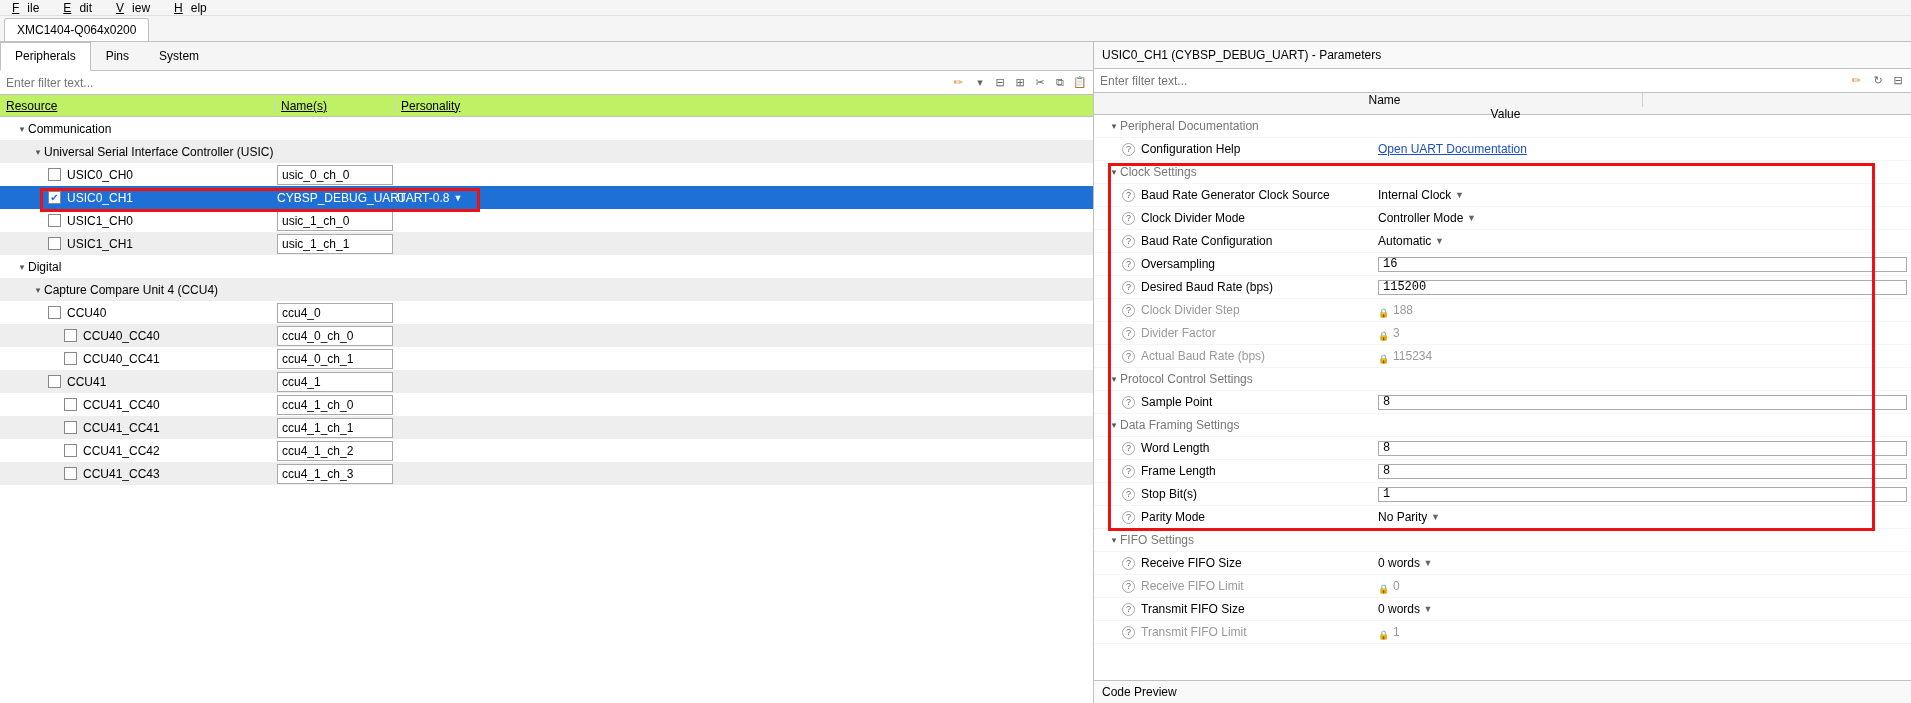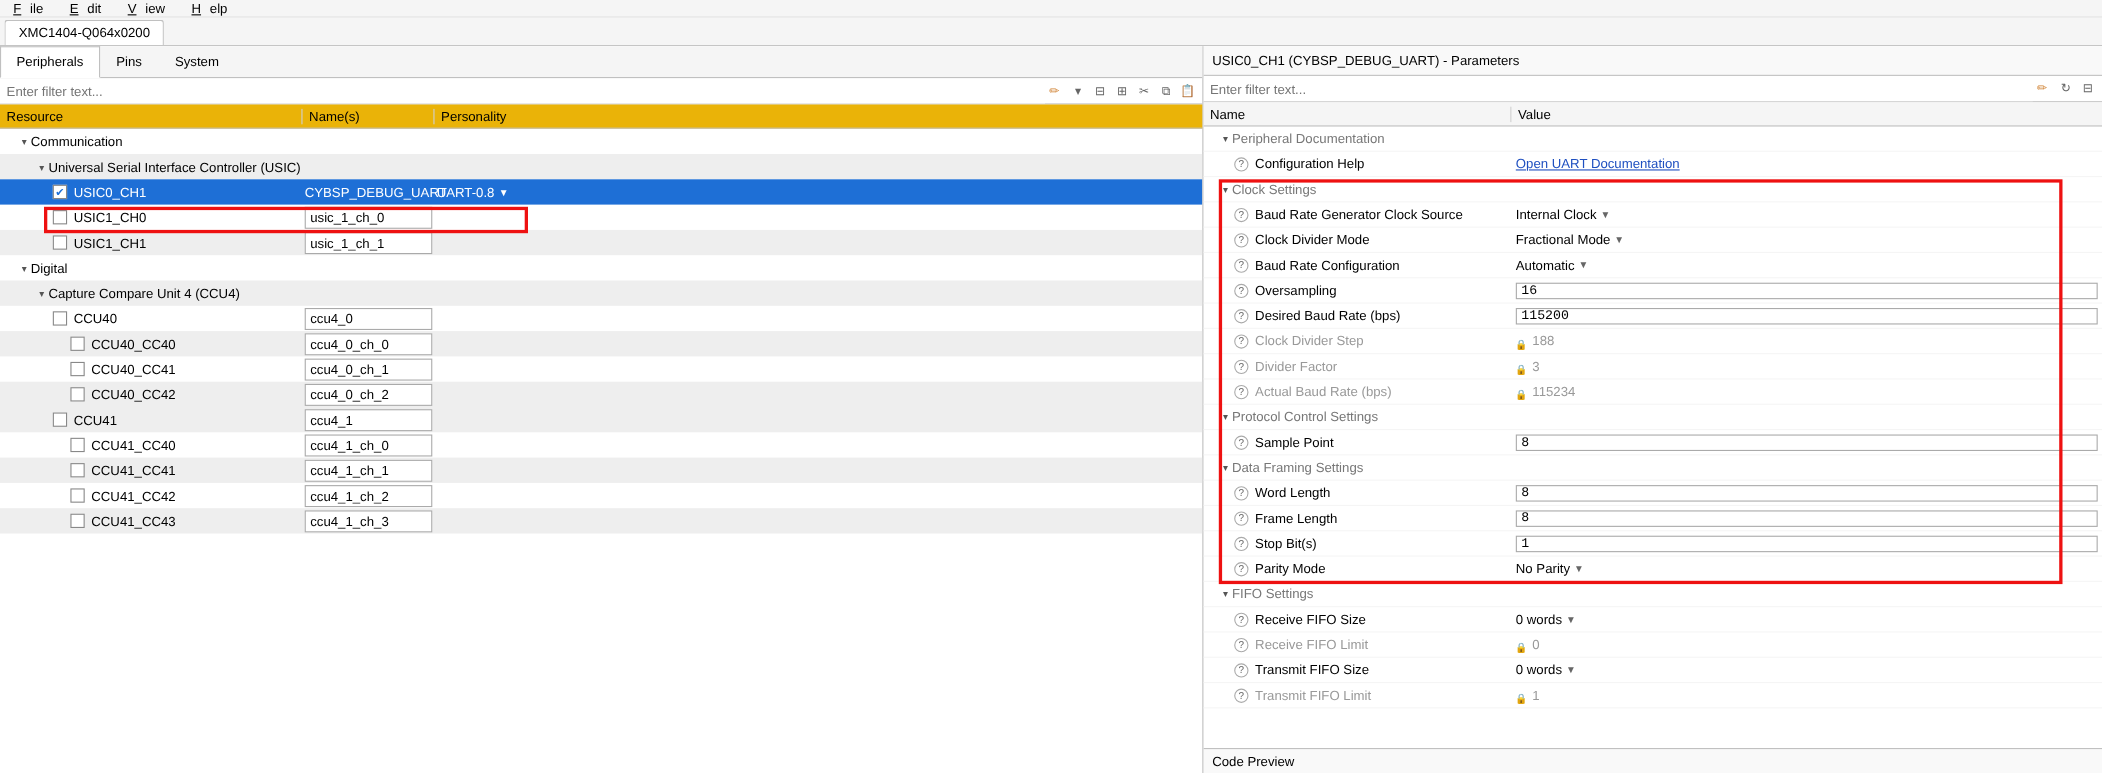--- a/index.html
+++ b/index.html
@@ -22,42 +22,42 @@
 
 .sub-tabs { display:flex; border-bottom:1px solid #c0c0c0; background:#f5f5f5;}
 .sub-tab { padding:6px 14px; border:1px solid transparent; }
 .sub-tab.active { background:#fff; border:1px solid #c0c0c0; border-bottom:1px solid #fff; margin-bottom:-1px;}
 
 .filter-row { display:flex; align-items:center; border-bottom:1px solid #c0c0c0; height:24px; }
 .filter-input { flex:1; border:none; padding:2px 6px; color:#888; height:22px; outline:none;}
 .toolbar-icons { display:flex; gap:6px; padding:0 6px; color:#666;}
 .toolbar-icons span { width:14px; height:14px; display:inline-flex; align-items:center; justify-content:center; font-size:11px; cursor:pointer; }
 
-.col-headers { display:flex; background:#eab308; border-bottom:1px solid #c0c0c0; height:22px; align-items:center;}
+.col-headers { display:flex; background:#bef264; border-bottom:1px solid #c0c0c0; height:22px; align-items:center;text-decoration:underline;}
 .col-res { width:275px; padding-left:6px; border-right:1px solid #d0d0d0;}
 .col-name { width:120px; padding-left:6px; border-right:1px solid #d0d0d0;}
 .col-per { flex:1; padding-left:6px;}
 
 .tree { overflow-y:auto; flex:1;}
 .tree-row { display:flex; align-items:center; height:23px; }
 .tree-row.striped { background:#eeeeee;}
 .tree-row.selected { background:#1e6fd6; color:#fff;}
 .tree-row .cell-res { width:275px; display:flex; align-items:center; }
 .tree-row .cell-name { width:120px; padding:0 2px;}
 .tree-row .cell-per { flex:1; padding:0 2px; display:flex; align-items:center;}
 .expander { width:12px; text-align:center; color:#555; font-size:9px; user-select:none;}
 .chk { width:13px; height:13px; border:1px solid #888; background:#fff; margin-right:6px; display:inline-flex; align-items:center; justify-content:center; font-size:10px; color:#1e6fd6;}
 .row-input { width:116px; height:20px; border:1px solid #aaa; padding:0 4px; font-size:12px; background:#fff;}
 .per-dd { font-size:9px; margin-left:4px;}
 .highlight-box { position:absolute; border:3px solid #e11; pointer-events:none;}
 .left-pane { position:relative;}
 
 
 .right-title { padding:6px 8px; border-bottom:1px solid #c0c0c0; background:#f9f9f9;}
-.param-headers { display:flex; background:#f5f5f5; border-bottom:1px solid #c0c0c0; height:22px; align-items:center;}
+.param-headers { display:flex; background:#f5f5f5; border-bottom:1px solid #c0c0c0; height:22px; align-items:center;flex-direction:column;}
 .param-name { width:280px; padding-left:6px; border-right:1px solid #d0d0d0;}
 .param-val { flex:1; padding-left:6px;}
 
 .params { flex:1; overflow-y:auto; position:relative;}
 .param-row { display:flex; align-items:center; height:23px; border-bottom:1px solid #f5f5f5;}
 .param-row.group .pn { color:#777; font-style:normal;}
 .param-row .pn { width:280px; display:flex; align-items:center; padding-right:4px;}
 .param-row .pv { flex:1; padding:0 4px; display:flex; align-items:center;}
 .param-row .pv.link { color:#1e4fc0; text-decoration:underline; cursor:pointer;}
 .param-row.disabled { color:#999;}
@@ -124,20 +124,29 @@
         </div>
         <div class="tree-row striped">
           <div class="cell-res">
             <span style="width: 32px; display: inline-block;"></span>
             <span class="expander">▾</span>
             <span>Universal Serial Interface Controller (USIC)</span>
           </div>
           <div class="cell-name"></div>
           <div class="cell-per"></div>
         </div>
+        <div class="tree-row">
+          <div class="cell-res">
+            <span style="width: 48px; display: inline-block;"></span>
+            <span class="chk"></span>
+            <span>USIC0_CH0</span>
+          </div>
+          <div class="cell-name"><input class="row-input" value="usic_0_ch_0" style=""></div>
+          <div class="cell-per"></div>
+        </div>
         <div class="tree-row striped selected">
           <div class="cell-res">
             <span style="width: 48px; display: inline-block;"></span>
             <span class="chk">✔</span>
             <span>USIC0_CH1</span>
           </div>
           <div class="cell-name"><span>CYBSP_DEBUG_UART</span></div>
           <div class="cell-per">
             <span>UART-0.8</span>
             <span class="per-dd">▼</span>
@@ -197,29 +206,20 @@
           <div class="cell-name"><input class="row-input" value="ccu4_0_ch_0" style=""></div>
           <div class="cell-per"></div>
         </div>
         <div class="tree-row">
           <div class="cell-res">
             <span style="width: 64px; display: inline-block;"></span>
             <span class="chk"></span>
             <span>CCU40_CC41</span>
           </div>
           <div class="cell-name"><input class="row-input" value="ccu4_0_ch_1" style=""></div>
-          <div class="cell-per"></div>
-        </div>
-        <div class="tree-row striped">
-          <div class="cell-res">
-            <span style="width: 64px; display: inline-block;"></span>
-            <span class="chk"></span>
-            <span>CCU40_CC42</span>
-          </div>
-          <div class="cell-name"><input class="row-input" value="ccu4_0_ch_2" style=""></div>
           <div class="cell-per"></div>
         </div>
         <div class="tree-row striped">
           <div class="cell-res">
             <span style="width: 48px; display: inline-block;"></span>
             <span class="chk"></span>
             <span>CCU41</span>
           </div>
           <div class="cell-name"><input class="row-input" value="ccu4_1" style=""></div>
           <div class="cell-per"></div>
@@ -316,21 +316,21 @@
             <span class="dd-arrow">▼</span>
           </div>
         </div>
         <div class="param-row">
           <div class="pn">
             <span style="width: 28px; display: inline-block;"></span>
             <span class="help-ic">?</span>
             <span>Clock Divider Mode</span>
           </div>
           <div class="pv">
-            <span>Fractional Mode</span>
+            <span>Controller Mode</span>
             <span class="dd-arrow">▼</span>
           </div>
         </div>
         <div class="param-row">
           <div class="pn">
             <span style="width: 28px; display: inline-block;"></span>
             <span class="help-ic">?</span>
             <span>Baud Rate Configuration</span>
           </div>
           <div class="pv">

